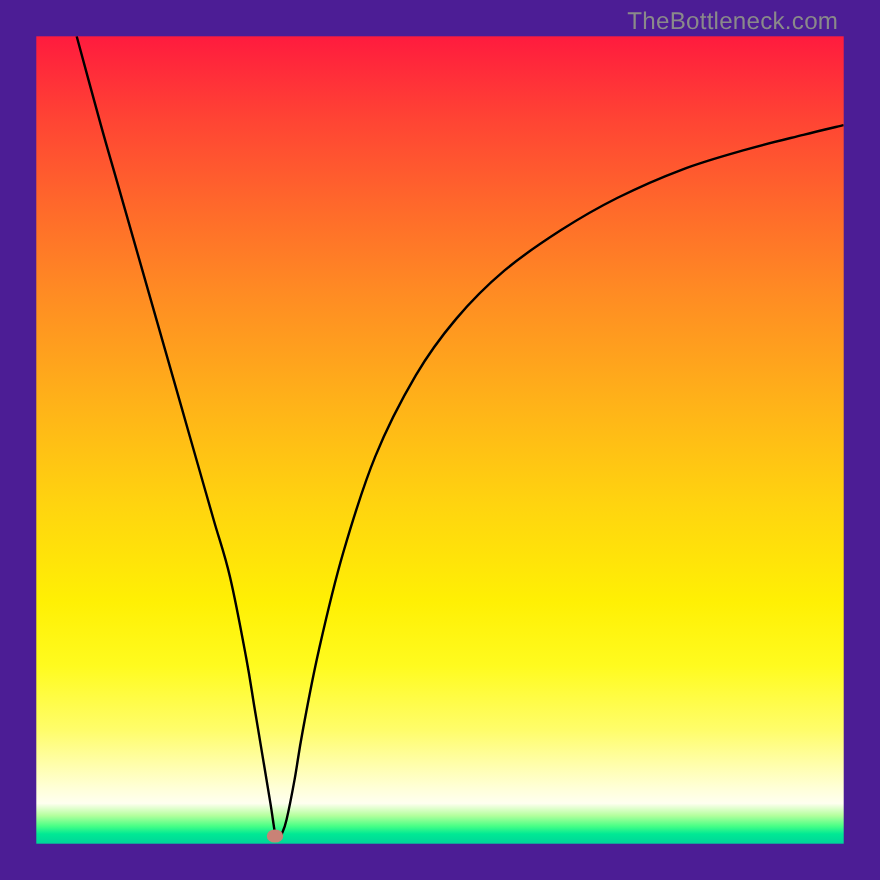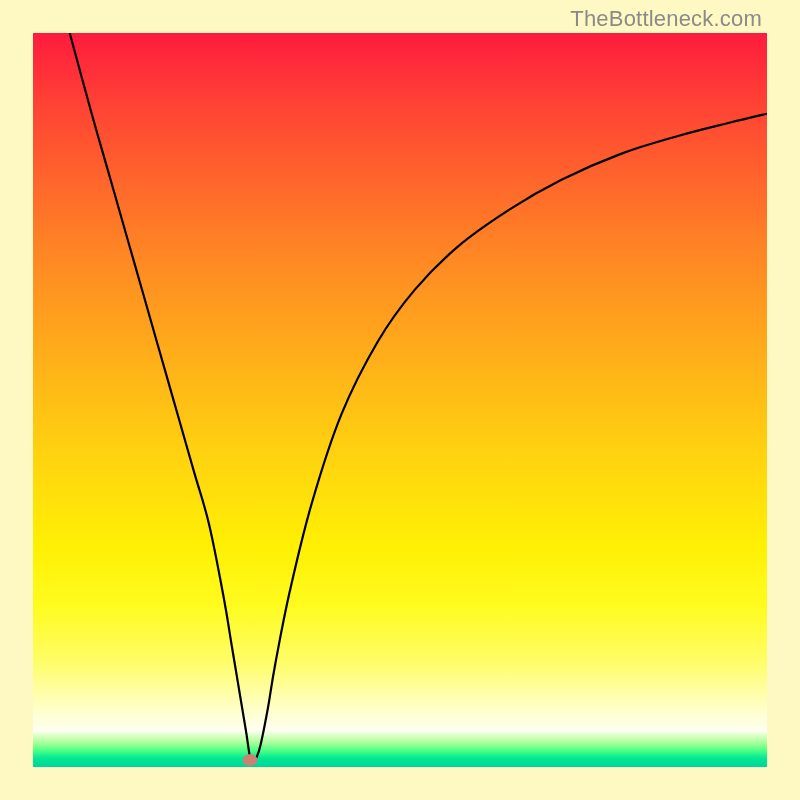--- a/index.html
+++ b/index.html
@@ -8,21 +8,21 @@
     width: 800px;
     height: 800px;
     overflow: hidden;
     background: #000;
     font-family: Arial, Helvetica, sans-serif;
   }
   .frame {
     position: relative;
     width: 800px;
     height: 800px;
-    background: #fef9c3;
+    background: #4c1d95;
   }
   .plot {
     position: absolute;
     left: 33px;
     top: 33px;
     width: 734px;
     height: 734px;
     background: linear-gradient(
       to bottom,
       #ff1b3e 0%,

